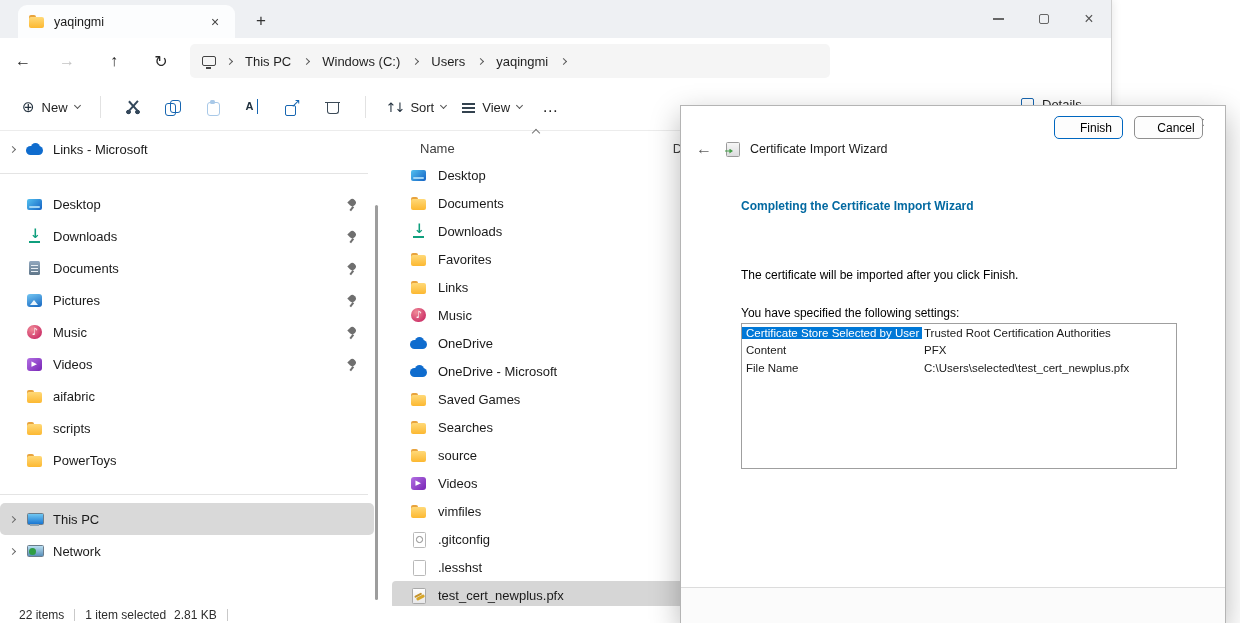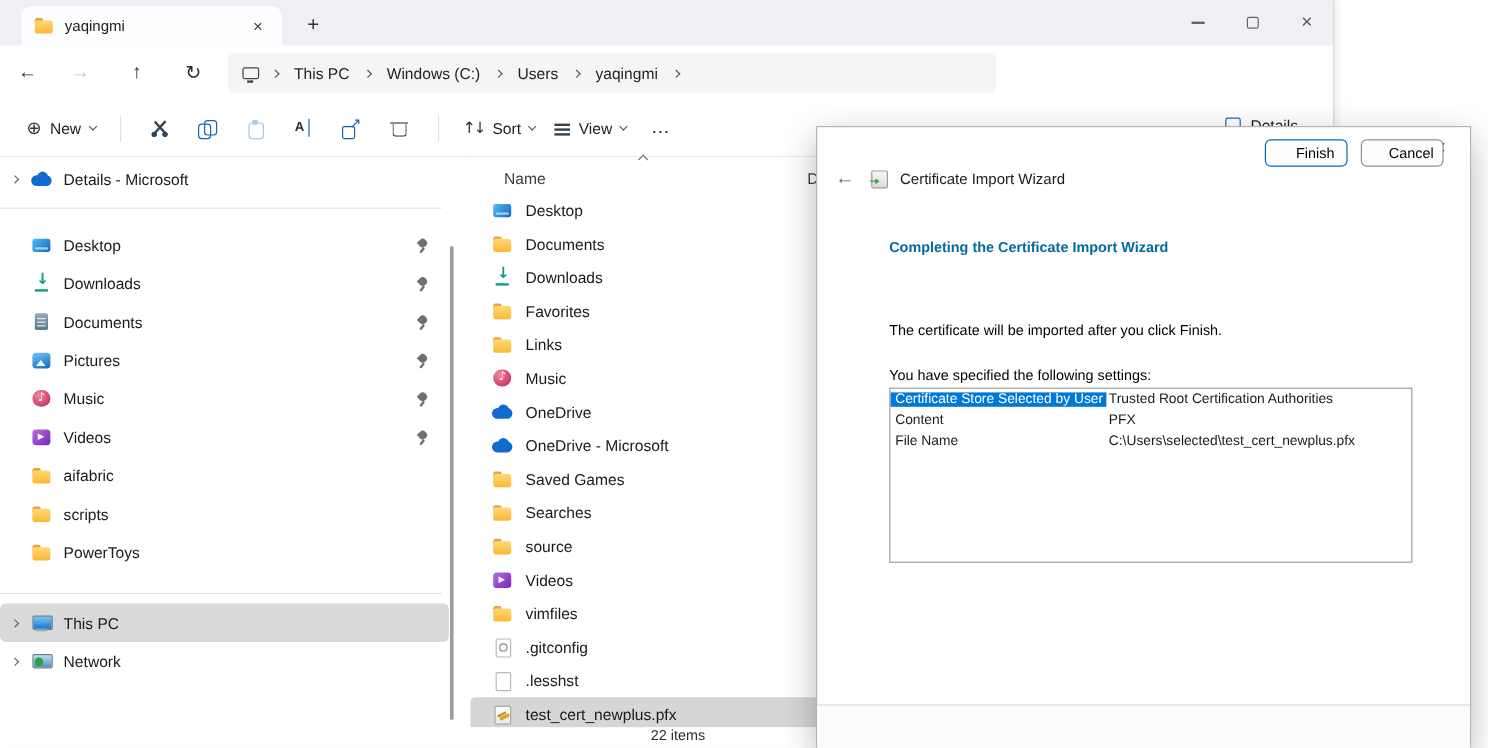--- a/index.html
+++ b/index.html
@@ -157,21 +157,21 @@
   .fl-hname { margin-left:28px; }
   .fl-hdate { margin-left:218px; }
   .fl-rows { position:absolute; left:0; top:30px; width:100%; }
   .fl-row { height:28px; display:flex; align-items:center; padding-left:18px; font-size:13px; border-radius:4px; margin-right:6px; }
   .fl-row.sel { background:#d6d6d6; }
   .fl-name { margin-left:11px; }
   .fl-date { margin-left:auto; margin-right:0; width:160px; color:#444; flex:none; }
 
   
   .statusbar { position:absolute; left:0; top:606px; width:100%; height:17px; background:#fff;
-    display:flex; align-items:center; font-size:12px; color:#2d2d2d; padding-left:19px; gap:10px;flex-direction:column; }
+    display:flex; align-items:center; font-size:12px; color:#2d2d2d; padding-left:19px; gap:10px; }
   .st-sep { width:1px; height:12px; background:#c9c9c9; }
 
   
   #wizard { position:absolute; left:680px; top:105px; width:546px; height:518px; background:#fff;
     border:1px solid #b4b4b4; box-shadow:0 10px 28px rgba(0,0,0,.28); z-index:10; }
   .wz-close { position:absolute; right:12px; top:4px; width:26px; height:26px; display:flex; align-items:center;
     justify-content:center; font-size:17px; color:#222; }
   .wz-head { position:absolute; left:12px; top:34px; display:flex; align-items:center; gap:9px; }
   .wz-back { font-size:16px; color:#5f5f5f; width:22px; text-align:center; }
   .wz-title { font-size:12.5px; color:#1a1a1a; }
@@ -273,21 +273,21 @@
     <div class="tbtn tb-details">
       <span class="ic-details"></span>
       <span>Details</span>
     </div>
   </div>
 
   <div class="sidebar">
     <div class="sb-item">
       <span class="sb-chev"></span>
       <span class="ic ic-cloud"></span>
-      <span class="sb-label">Details - Microsoft</span>
+      <span class="sb-label">Links - Microsoft</span>
     </div>
     <div class="sb-div"></div>
     <div style="height:6px"></div>
 
     <div class="sb-item">
       <span class="sb-noch"></span>
         <span class="ic ic-desktop"></span>
       <span class="sb-label">Desktop</span>
       <span class="pin"></span>
     </div>

